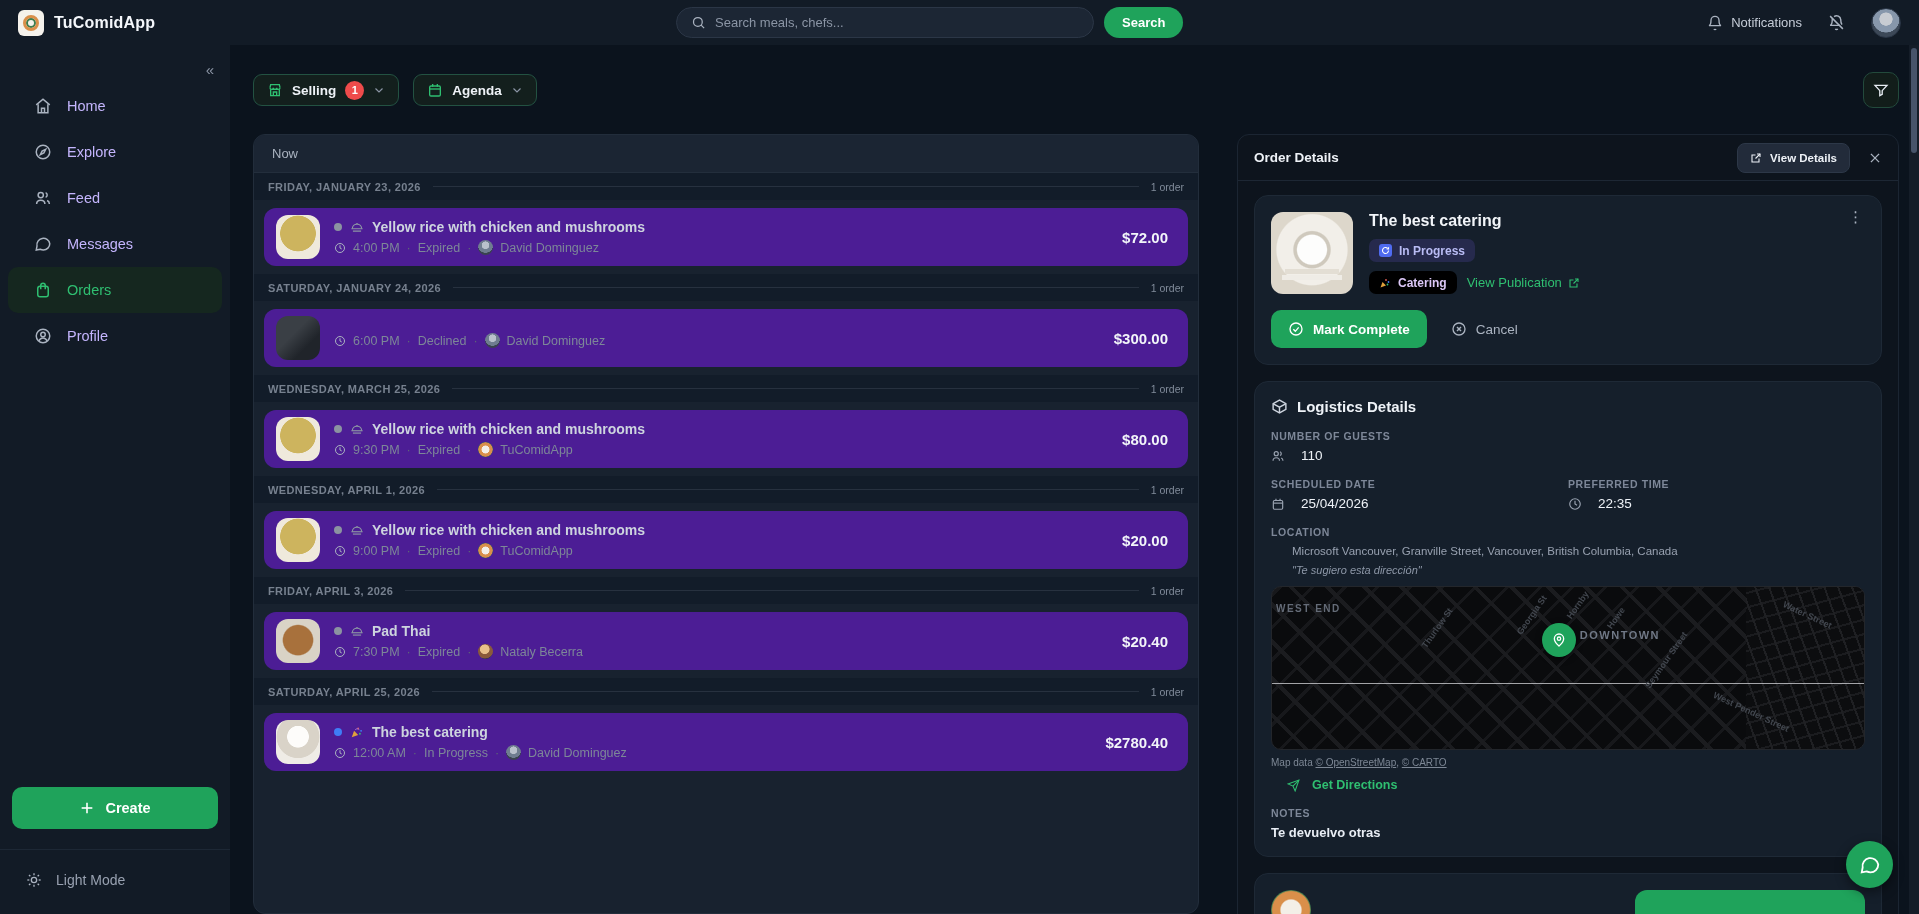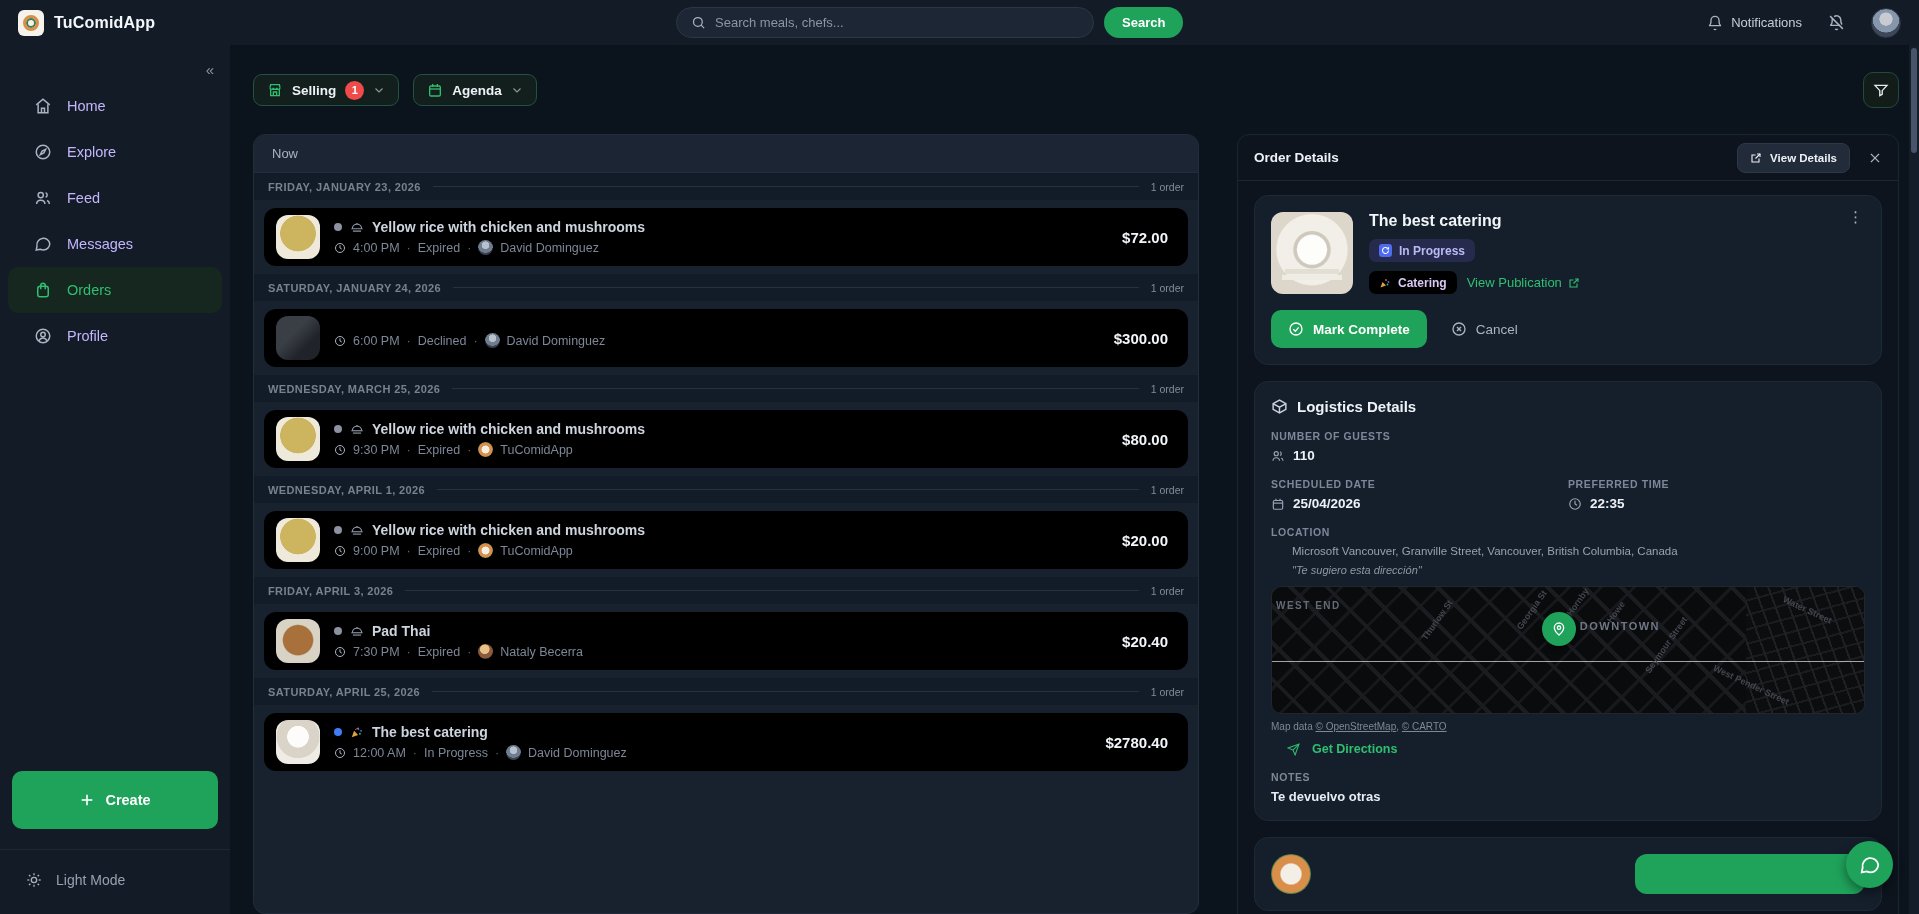--- a/index.html
+++ b/index.html
@@ -58,21 +58,21 @@
   .side-item {
     display:flex; align-items:center; gap:15px; height:46px; padding:0 26px;
     color:#c4b5fd; font-size:14.5px; cursor:pointer; margin:0 8px; border-radius:10px;
   }
   .side-item .icon { color:#aab3c0; }
   .side-item.active { background:#15271f; color:#2fbf71; }
   .side-item.active .icon { color:#2fbf71; }
   .sidebar-bottom { margin-top:auto; padding-bottom:18px; }
   .create-btn {
     display:flex; align-items:center; justify-content:center; gap:10px;
-    width:206px; height:58px; margin:0 12px 20px; border:none; border-radius:10px;
+    width:206px; height:42px; margin:0 12px 20px; border:none; border-radius:10px;
     background:#1fa35b; color:#fff; font-weight:bold; font-size:14.5px; cursor:pointer;
     font-family:"Liberation Sans", sans-serif;
   }
   .side-divider { height:1px; background:#1d2835; margin-bottom:14px; }
   .lightmode { display:flex; align-items:center; gap:14px; padding:8px 26px; color:#98a1b0; font-size:14px; cursor:pointer; }
 
   
   .main { flex:1; position:relative; padding:27px 21px 0 23px; }
   .toolbar { display:flex; align-items:center; gap:14px; }
   .pill-btn {
@@ -102,21 +102,21 @@
     height:38px; display:flex; align-items:center; padding:0 18px;
     color:#aab3c0; font-size:13px; border-bottom:1px solid #232e3c; background:#1b2533;
   }
   .group-head {
     height:27px; background:#121c29; display:flex; align-items:center; gap:12px; padding:0 14px;
   }
   .group-date { color:#77818f; font-size:11px; font-weight:bold; letter-spacing:.4px; white-space:nowrap; }
   .group-line { flex:1; height:1px; background:#27313f; }
   .group-count { color:#818b9a; font-size:10.5px; white-space:nowrap; }
   .order-row {
-    margin:8px 10px; background:#000000; border-radius:12px; height:58px;
+    margin:8px 10px; background:#4c1d95; border-radius:12px; height:58px;
     display:flex; align-items:center; padding:0 20px 0 12px; cursor:pointer;
   }
   .thumb { width:44px; height:44px; border-radius:12px; margin-right:14px; flex:none; }
   .thumb.rice { background:radial-gradient(circle at 50% 42%, #cdb45e 0 52%, #efe9dc 54%); }
   .thumb.cook { background:linear-gradient(135deg,#3a3f45 0 40%, #20242a 70%), #262b31; }
   .thumb.padthai { background:radial-gradient(circle at 50% 48%, #a8713c 0 46%, #d9d3c6 50%); }
   .thumb.teacup { background:radial-gradient(circle at 50% 38%, #fdfcfa 0 30%, #d9d3c8 32% 60%, #efece6 62%); }
   .row-info { flex:1; min-width:0; }
   .row-title-line { display:flex; align-items:center; gap:8px; }
   .status-dot { width:8px; height:8px; border-radius:50%; flex:none; }
@@ -178,27 +178,27 @@
     font-size:13.5px; cursor:pointer; font-family:"Liberation Sans", sans-serif;
   }
   .cancel-btn {
     display:flex; align-items:center; gap:9px; background:none; border:none;
     color:#aab3c0; font-size:13.5px; cursor:pointer; font-family:"Liberation Sans", sans-serif;
   }
 
   .logi-card { margin-top:16px; }
   .logi-head { display:flex; align-items:center; gap:9px; color:#eef2f7; font-size:15px; font-weight:bold; }
   .flabel { color:#7d8798; font-size:10.5px; font-weight:bold; letter-spacing:.6px; margin-top:15px; }
-  .fvalue { display:flex; align-items:center; gap:8px; margin-top:6px; color:#eef2f7; font-size:13.5px; font-weight:bold; }
+  .fvalue { display:flex; align-items:center; gap:16px; margin-top:6px; color:#eef2f7; font-size:13.5px; font-weight:normal; }
   .fvalue .icon { color:#9aa3b1; }
   .two-col { display:grid; grid-template-columns:1fr 1fr; }
   .addr { margin:7px 0 0 21px; color:#98a1b0; font-size:11.5px; }
   .quote { margin:7px 0 0 21px; color:#8d97a7; font-size:11px; font-style:italic; }
 
-  .map { position:relative; height:128px; border-radius:10px; overflow:hidden; margin-top:10px;
+  .map { position:relative; height:164px; border-radius:10px; overflow:hidden; margin-top:10px;
     background:
       repeating-linear-gradient(45deg, transparent 0 22px, #1b1c1f 22px 26px),
       repeating-linear-gradient(-45deg, transparent 0 20px, #17181b 20px 23px),
       #0a0b0d;
     border:1px solid #23262b;
   }
   .map-east { position:absolute; right:0; top:0; bottom:0; width:20%;
     background:
       repeating-linear-gradient(70deg, transparent 0 11px, #1f2023 11px 13px),
       repeating-linear-gradient(-15deg, transparent 0 12px, #1b1c1f 12px 14px),

